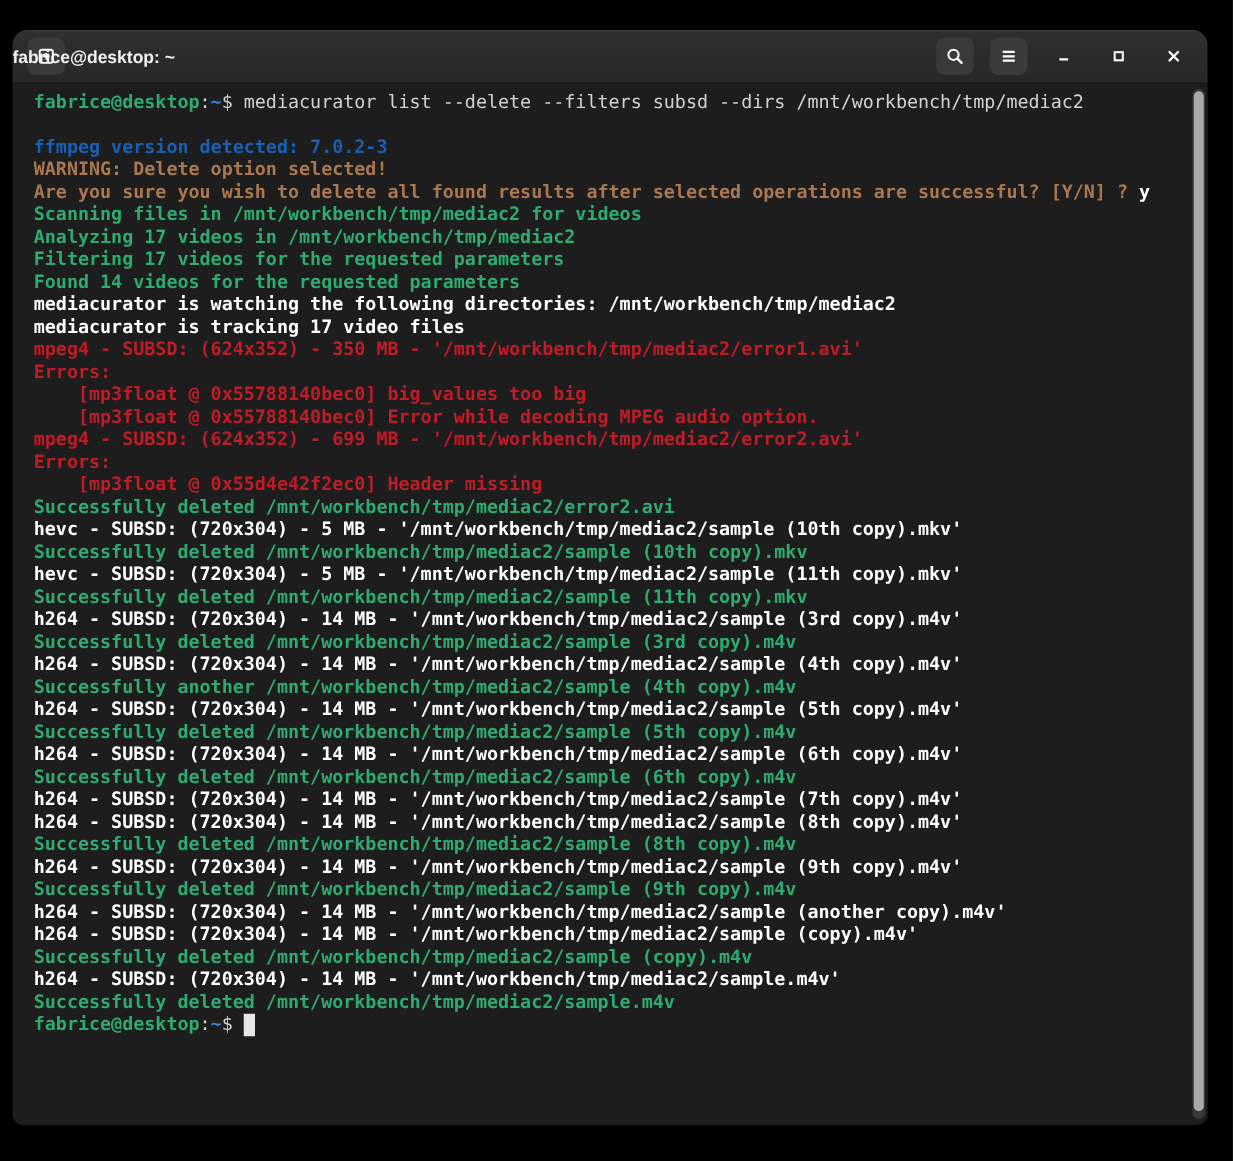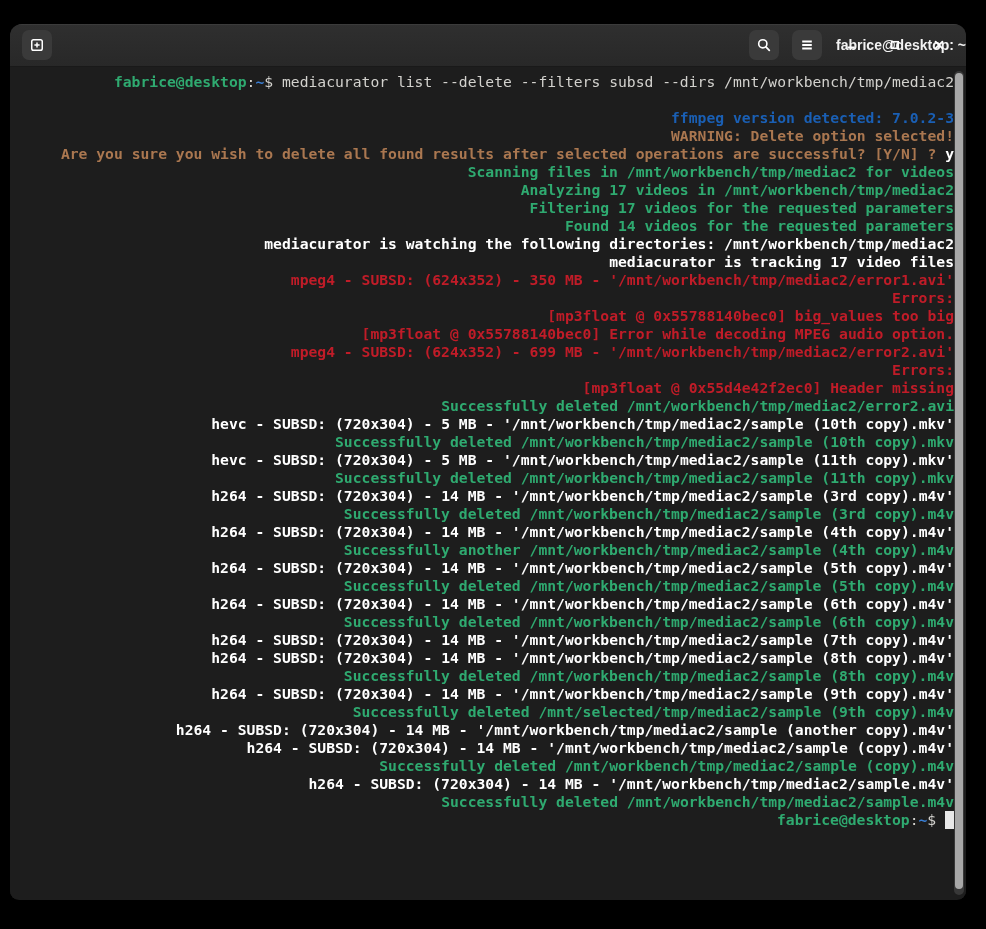--- a/index.html
+++ b/index.html
@@ -43,40 +43,39 @@
     border:none;border-radius:15px;
     background:transparent;
     display:flex;align-items:center;justify-content:center;
     padding:0;cursor:pointer;
     flex:0 0 auto;
   }
   .tb-btn svg, .tb-plain svg{display:block;}
   .title{
     position:absolute;
     left:0;right:0;
-    text-align:right;
+    text-align:left;
     color:var(--title-fg);
     font-size:14px;
     font-weight:bold;
     pointer-events:none;
   }
   .tb-right{
     margin-left:auto;
     display:flex;align-items:center;
     gap:13px;
     z-index:2;
   }
   .tb-right .winctl{margin-left:1px;}
   
   .terminal{
     position:relative;
     height:832px;
     background:var(--window-bg);
     box-sizing:border-box;
-    text-align:right;
   }
   .output{
     padding:6px 12px 0 17px;
     font-family:"DejaVu Sans Mono", monospace;
     font-size:14.7px;
     line-height:18px;
   }
   .tline{white-space:pre;}
   .s-fg{color:var(--fg);}
   .s-white{color:var(--white);font-weight:bold;}
@@ -198,21 +197,21 @@
         <div class="tline"><span class="s-white">h264 - SUBSD: (720x304) - 14 MB - '/mnt/workbench/tmp/mediac2/sample (4th copy).m4v'</span></div>
         <div class="tline"><span class="s-green">Successfully another /mnt/workbench/tmp/mediac2/sample (4th copy).m4v</span></div>
         <div class="tline"><span class="s-white">h264 - SUBSD: (720x304) - 14 MB - '/mnt/workbench/tmp/mediac2/sample (5th copy).m4v'</span></div>
         <div class="tline"><span class="s-green">Successfully deleted /mnt/workbench/tmp/mediac2/sample (5th copy).m4v</span></div>
         <div class="tline"><span class="s-white">h264 - SUBSD: (720x304) - 14 MB - '/mnt/workbench/tmp/mediac2/sample (6th copy).m4v'</span></div>
         <div class="tline"><span class="s-green">Successfully deleted /mnt/workbench/tmp/mediac2/sample (6th copy).m4v</span></div>
         <div class="tline"><span class="s-white">h264 - SUBSD: (720x304) - 14 MB - '/mnt/workbench/tmp/mediac2/sample (7th copy).m4v'</span></div>
         <div class="tline"><span class="s-white">h264 - SUBSD: (720x304) - 14 MB - '/mnt/workbench/tmp/mediac2/sample (8th copy).m4v'</span></div>
         <div class="tline"><span class="s-green">Successfully deleted /mnt/workbench/tmp/mediac2/sample (8th copy).m4v</span></div>
         <div class="tline"><span class="s-white">h264 - SUBSD: (720x304) - 14 MB - '/mnt/workbench/tmp/mediac2/sample (9th copy).m4v'</span></div>
-        <div class="tline"><span class="s-green">Successfully deleted /mnt/selected/tmp/mediac2/sample (9th copy).m4v</span></div>
+        <div class="tline"><span class="s-green">Successfully deleted /mnt/workbench/tmp/mediac2/sample (9th copy).m4v</span></div>
         <div class="tline"><span class="s-white">h264 - SUBSD: (720x304) - 14 MB - '/mnt/workbench/tmp/mediac2/sample (another copy).m4v'</span></div>
         <div class="tline"><span class="s-white">h264 - SUBSD: (720x304) - 14 MB - '/mnt/workbench/tmp/mediac2/sample (copy).m4v'</span></div>
         <div class="tline"><span class="s-green">Successfully deleted /mnt/workbench/tmp/mediac2/sample (copy).m4v</span></div>
         <div class="tline"><span class="s-white">h264 - SUBSD: (720x304) - 14 MB - '/mnt/workbench/tmp/mediac2/sample.m4v'</span></div>
         <div class="tline"><span class="s-green">Successfully deleted /mnt/workbench/tmp/mediac2/sample.m4v</span></div>
         <div class="tline"><span class="s-green">fabrice@desktop</span><span class="s-fg">:</span><span class="s-blue">~</span><span class="s-fg">$ </span><span class="s-cursor"> </span></div>
       </div>
     <div class="scrollbar">
       <div class="scroll-thumb"></div>
     </div>

